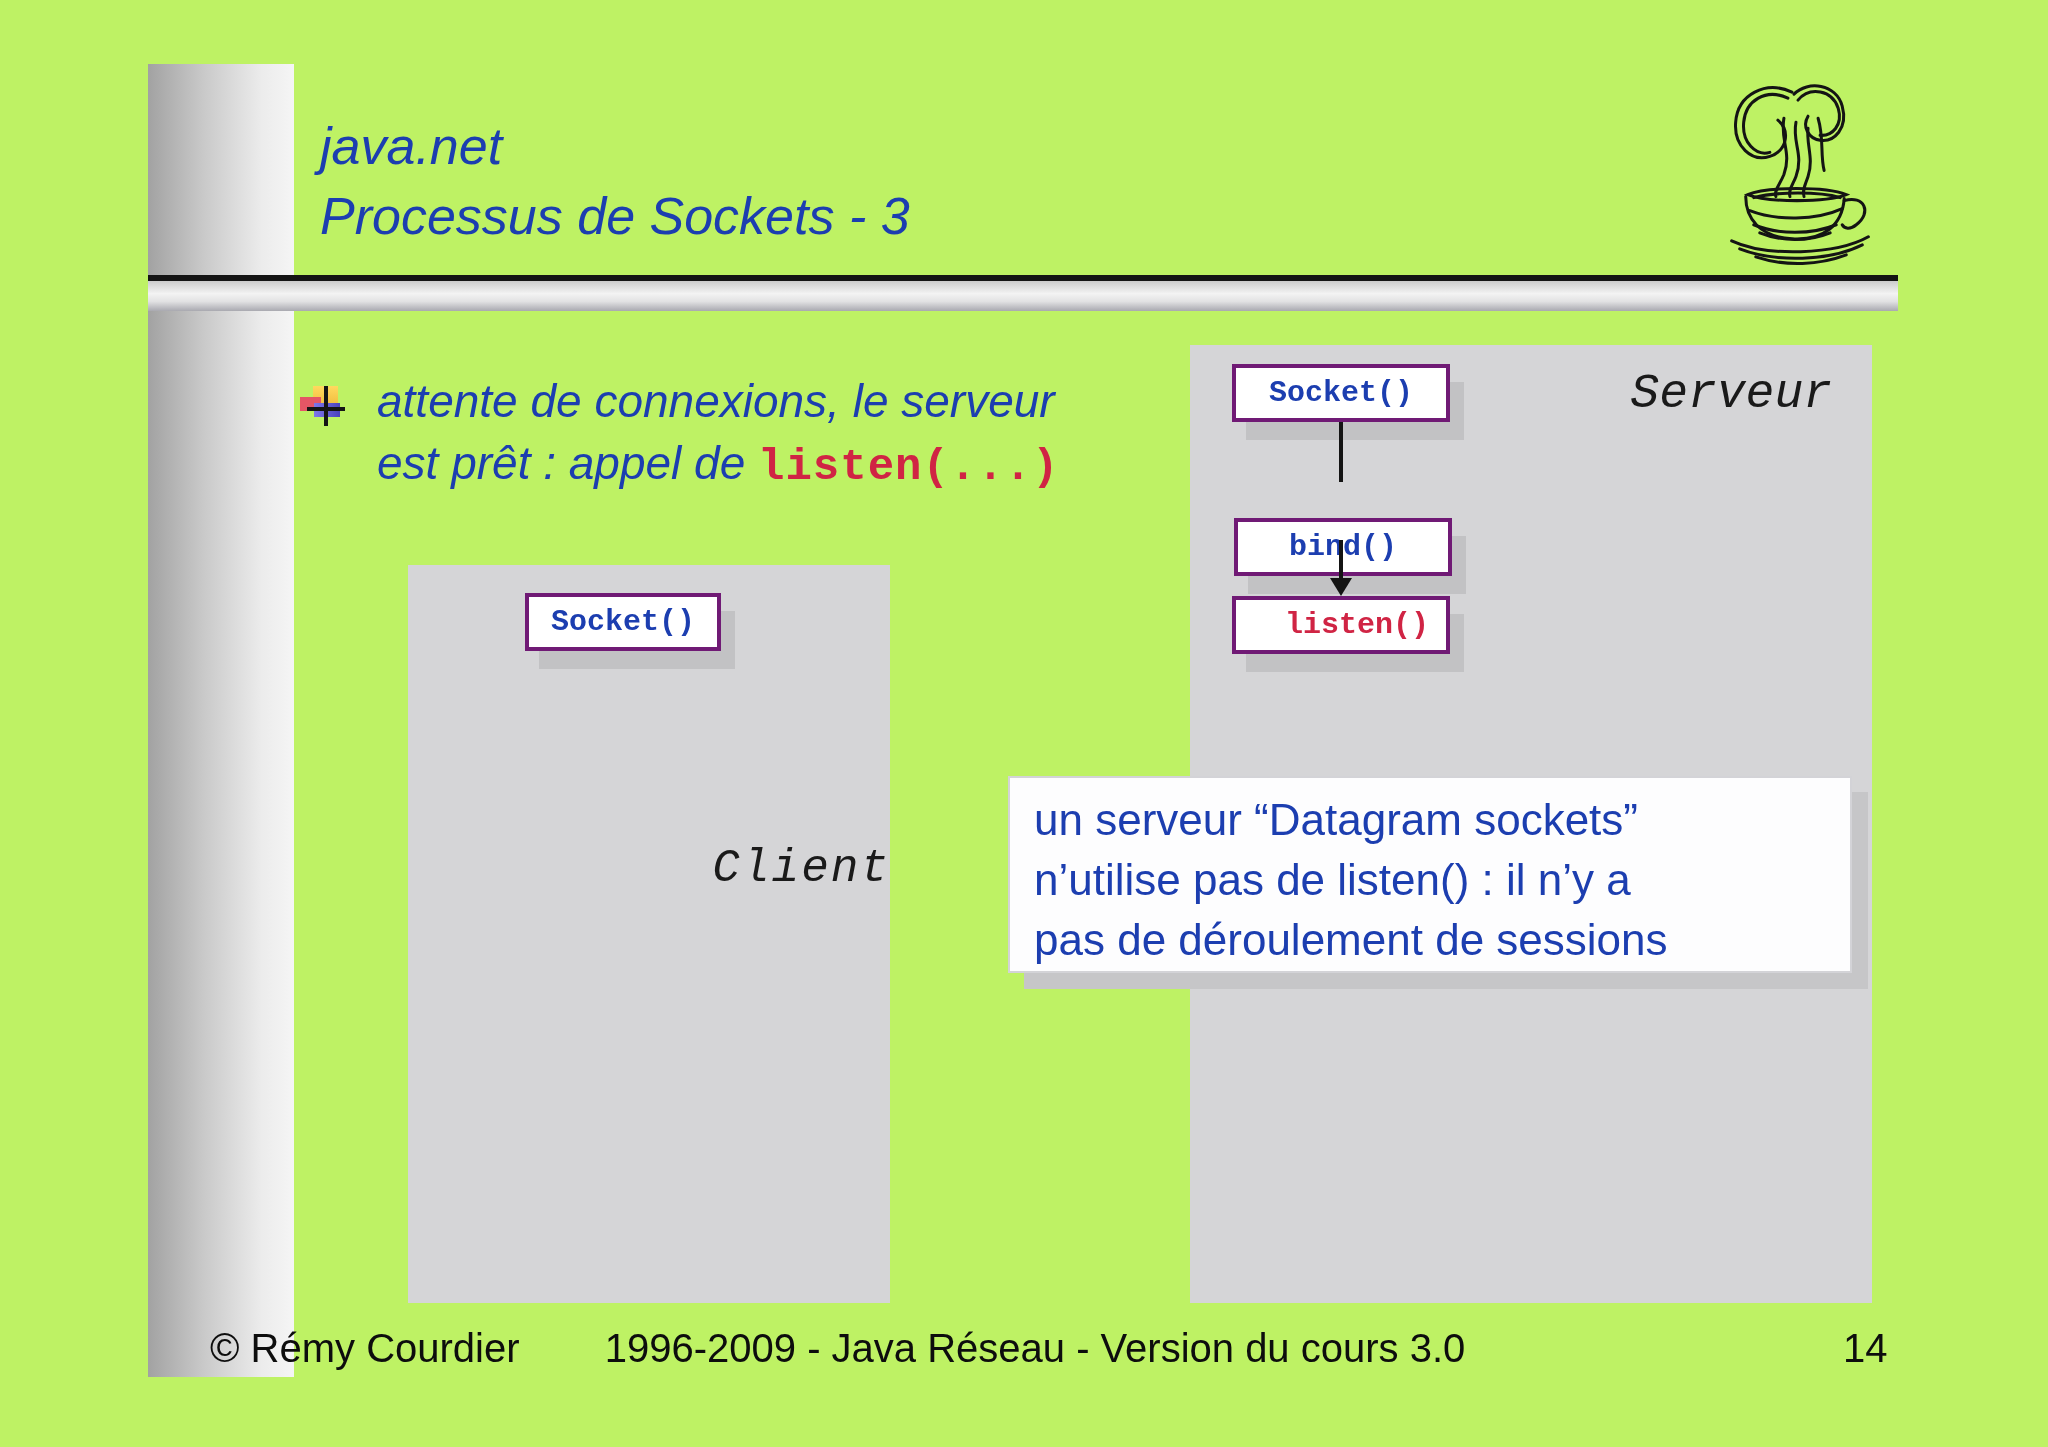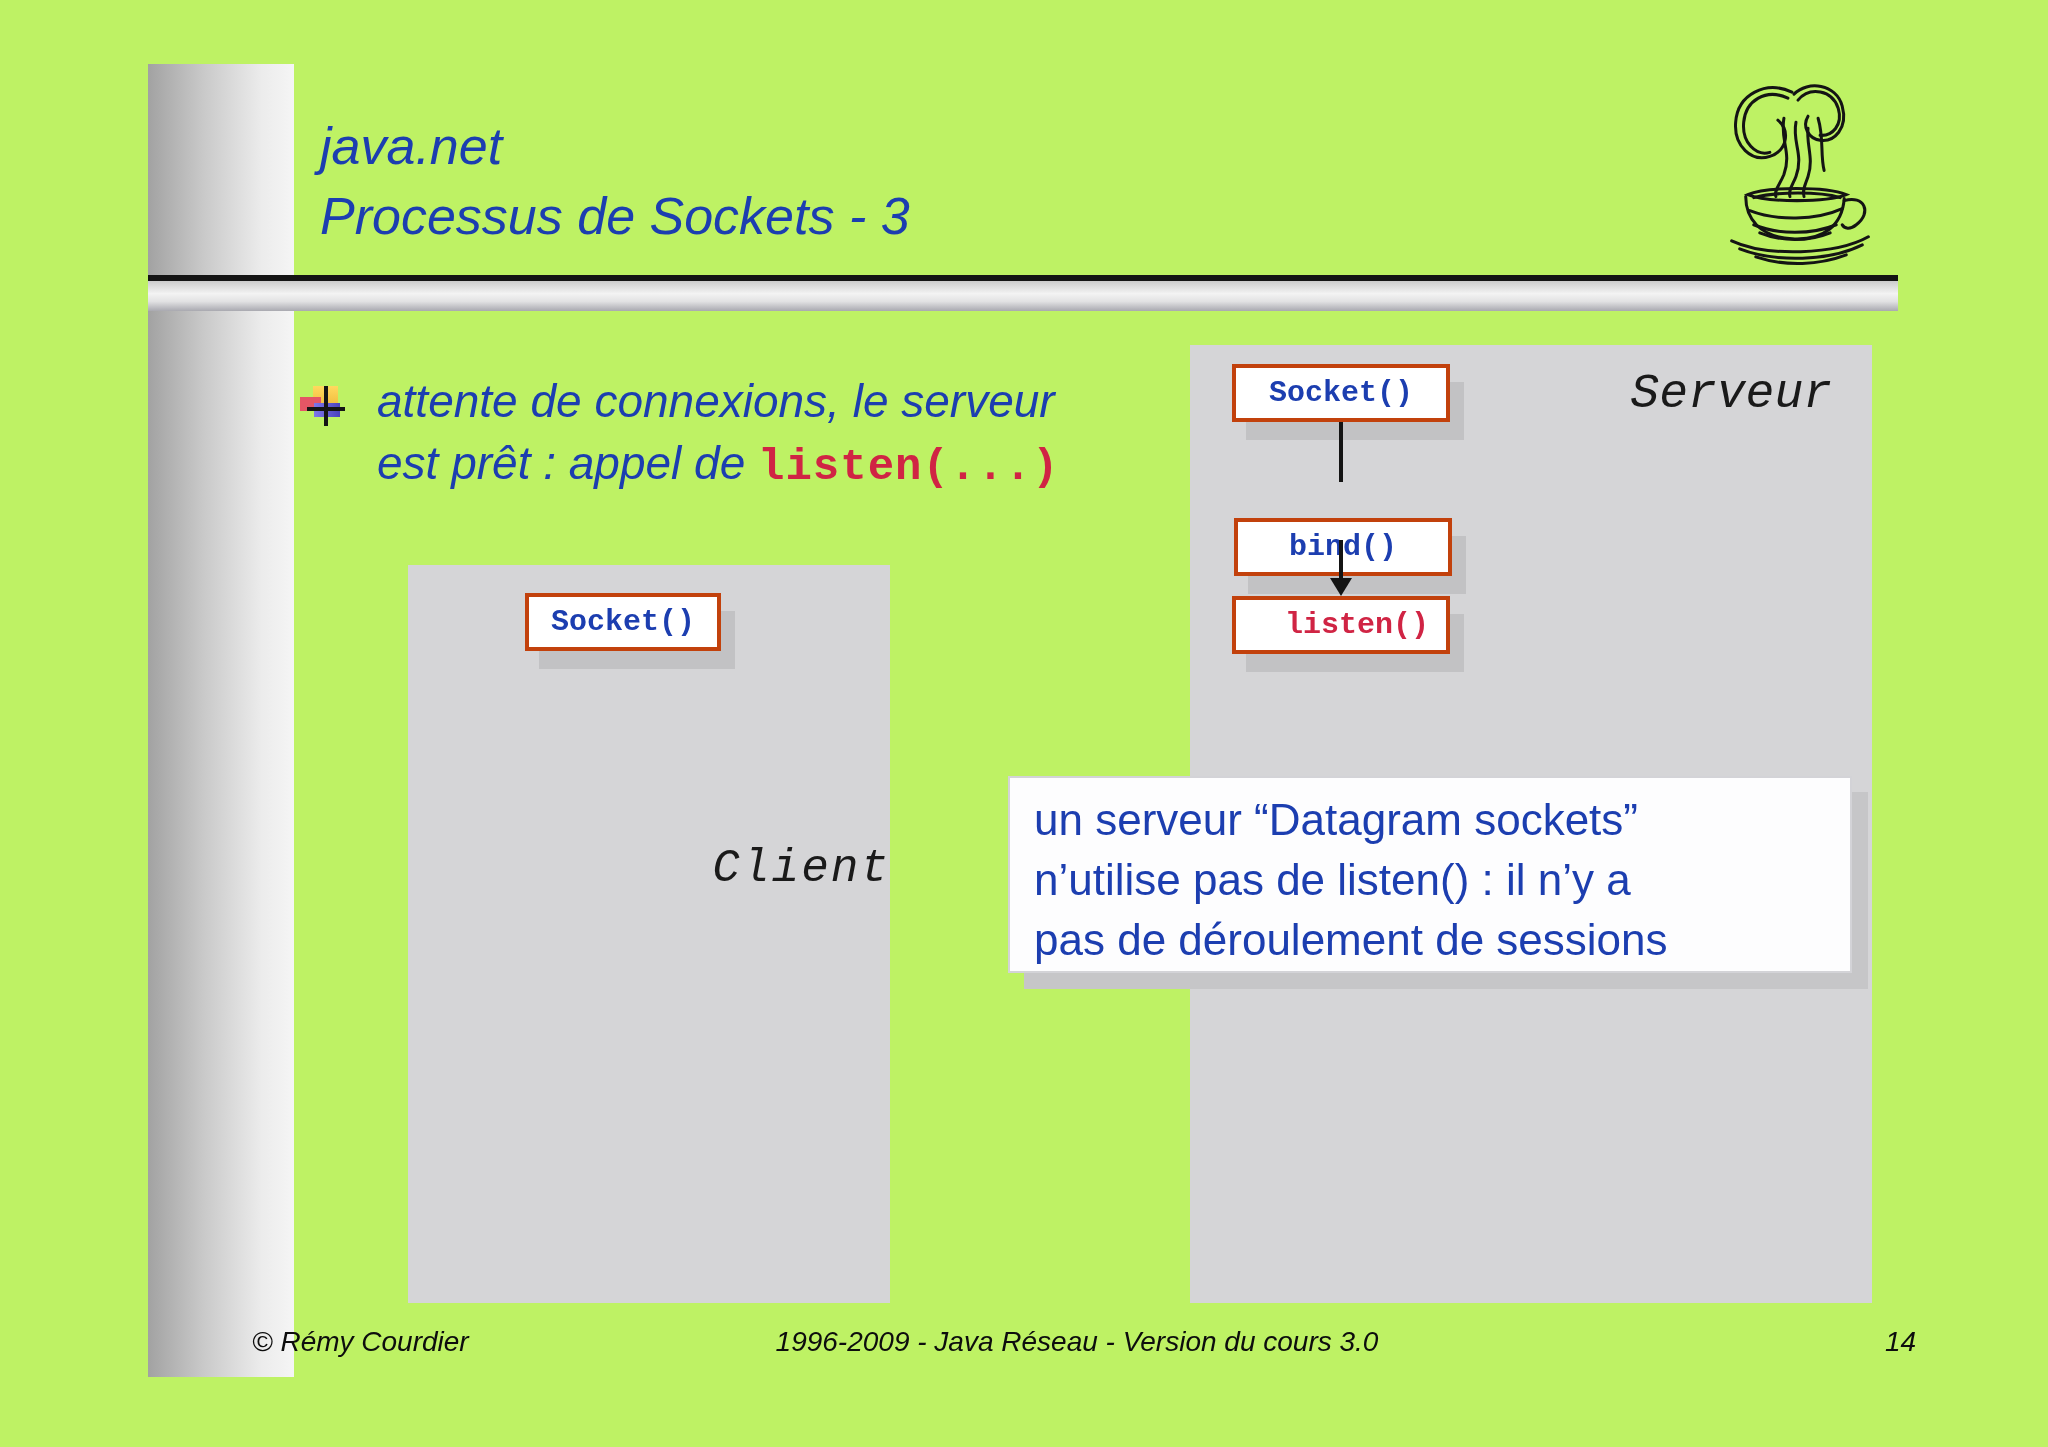--- a/index.html
+++ b/index.html
@@ -41,21 +41,21 @@
   .bl2{top:436px;}
   .code-red{font-style:normal;font-weight:bold;font-family:"Liberation Mono", monospace;
     color:var(--red);font-size:44px;letter-spacing:1px;}
 
   
   .panel{background:var(--panel-gray);}
   .client-panel{left:408px;top:565px;width:482px;height:738px;}
   .server-panel{left:1190px;top:345px;width:682px;height:958px;}
 
   
-  .pbox{position:absolute;width:218px;height:58px;background:#ffffff;border:4px solid #c2410c;
+  .pbox{position:absolute;width:218px;height:58px;background:#ffffff;border:4px solid #701a75;
     box-sizing:border-box;box-shadow:14px 18px 0 0 #c2c2c4;
     display:flex;align-items:center;justify-content:center;
     font-family:"Liberation Mono", monospace;font-weight:bold;font-size:30px;}
   .pbox.blue{color:var(--blue);}
   .pbox.red{color:var(--red);padding-left:32px;}
   .client-socket{left:117px;top:28px;width:196px;}
   .srv-socket{left:42px;top:19px;}
   .srv-bind{left:44px;top:137px;margin-top:36px;}
   .srv-listen{left:42px;top:251px;}
 
@@ -73,21 +73,21 @@
   .client-label{left:0;right:0;top:278px;text-align:right;font-size:46px;letter-spacing:2px;}
   .server-label{right:40px;top:22px;font-size:48px;}
 
   
   .callout{left:1008px;top:776px;width:844px;height:197px;background:#fdfdfe;
     border:2px solid #d3d3d7;box-sizing:border-box;box-shadow:16px 16px 0 0 #c6c6c8;
     padding:12px 0 0 24px;z-index:5;}
   .callout-line{font-size:44px;line-height:60px;color:var(--blue);white-space:nowrap;}
 
   
-  .footer-text{font-style:italic;font-size:28px;color:#0d0d0d;white-space:nowrap;margin-left:42px;}
+  .footer-text{font-size:40px;color:#0d0d0d;white-space:nowrap;}
   .footer-left{left:210px;top:1326px;}
   .footer-center{left:520px;top:1326px;width:1030px;text-align:center;}
   .footer-right{left:1843px;top:1326px;}
 </style>
 </head>
 <body>
 
 <div class="slide">
 
   <div class="abs vbar"></div>

